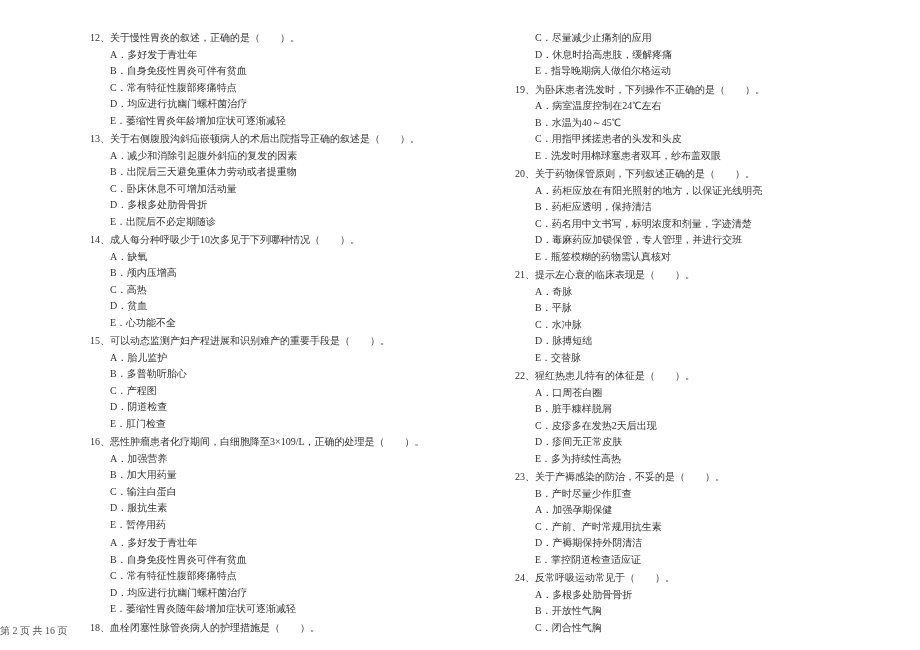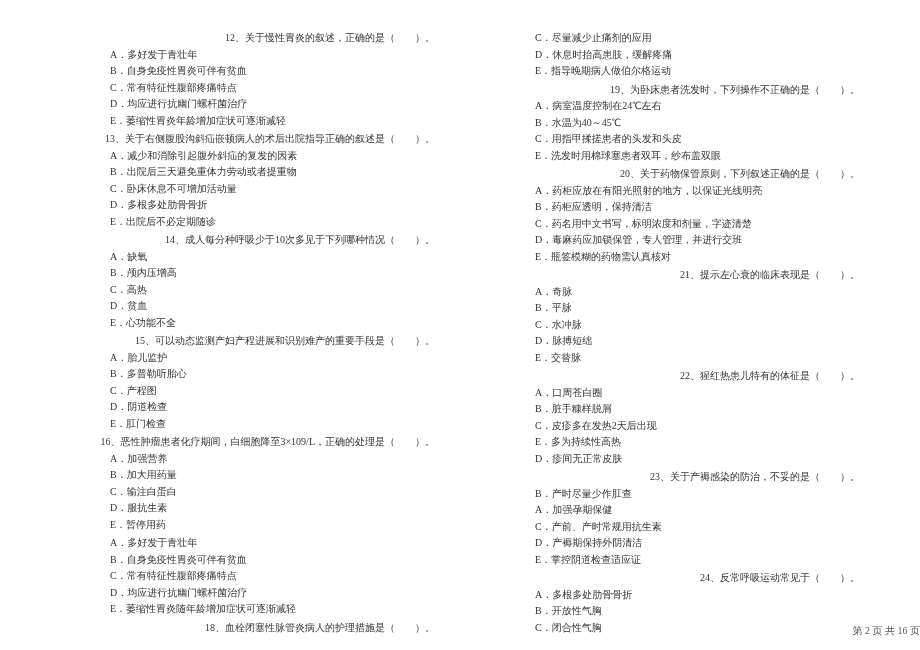--- a/index.html
+++ b/index.html
@@ -20,32 +20,31 @@
     }
     .column {
       flex: 1;
       line-height: 1.65;
     }
     .question {
       margin-bottom: 2px;
     }
     .q-text {
       white-space: nowrap;
-      text-align: right;
     }
     .option {
       padding-left: 20px;
       white-space: nowrap;
     }
     .footer {
       position: absolute;
       bottom: 12px;
       left: 0;
       right: 0;
-      text-align: right;
+      text-align: left;
       font-size: 10px;
       color: #555;
     }
   </style>
 </head>
 <body>
 
 <div class="page">
   <div class="column">
     <div class="question">
@@ -128,22 +127,22 @@
       <div class="option">B．平脉</div>
       <div class="option">C．水冲脉</div>
       <div class="option">D．脉搏短绌</div>
       <div class="option">E．交替脉</div>
     </div>
     <div class="question">
       <div class="q-text">22、猩红热患儿特有的体征是（　　）。</div>
       <div class="option">A．口周苍白圈</div>
       <div class="option">B．脏手糠样脱屑</div>
       <div class="option">C．皮疹多在发热2天后出现</div>
+      <div class="option">D．疹间无正常皮肤</div>
       <div class="option">E．多为持续性高热</div>
-      <div class="option">D．疹间无正常皮肤</div>
     </div>
     <div class="question">
       <div class="q-text">23、关于产褥感染的防治，不妥的是（　　）。</div>
       <div class="option">B．产时尽量少作肛查</div>
       <div class="option">A．加强孕期保健</div>
       <div class="option">C．产前、产时常规用抗生素</div>
       <div class="option">D．产褥期保持外阴清洁</div>
       <div class="option">E．掌控阴道检查适应证</div>
     </div>
     <div class="question">

